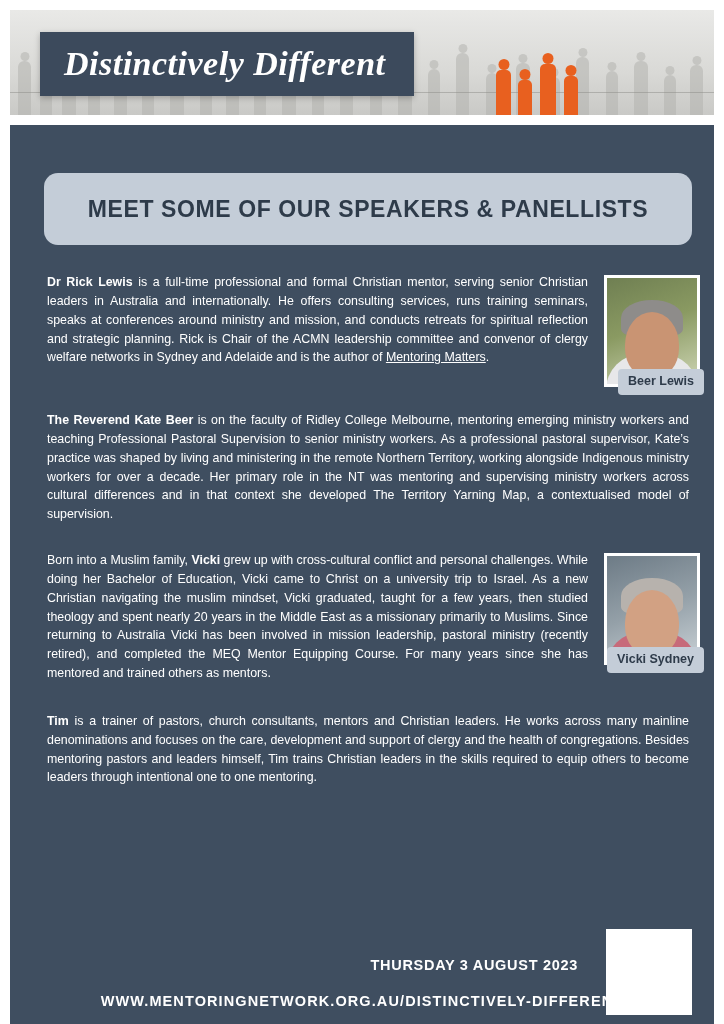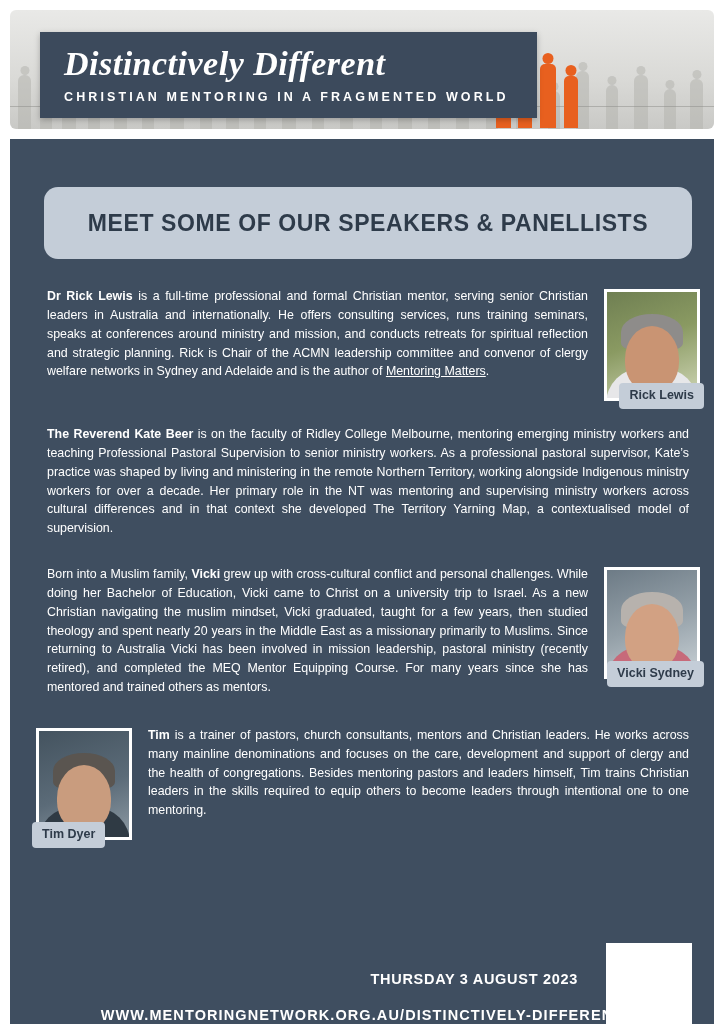--- a/index.html
+++ b/index.html
@@ -18,24 +18,23 @@
     width: 724px;
     height: 1024px;
     background: #ffffff;
     box-sizing: border-box;
     padding: 10px 10px 12px 10px;
   }
 
   
   .header {
     position: relative;
-    height: 119px;
+    height: 105px;
     background: linear-gradient(180deg, #e9e9e7 0%, #d9d9d6 60%, #c9c9c6 100%);
     overflow: hidden;
-    border-radius: 6px;
   }
   .header .crowd {
     position: absolute;
     inset: 0;
     opacity: 0.55;
   }
   .header .crowd span {
     position: absolute;
     bottom: 0;
     background: #b4b4b0;
@@ -310,38 +309,37 @@
 
     <div class="orange-figs">
       <div class="ofig" style="left:2px;  width:15px; height:58px;"></div>
       <div class="ofig" style="left:24px; width:14px; height:48px;"></div>
       <div class="ofig" style="left:46px; width:16px; height:64px;"></div>
       <div class="ofig" style="left:70px; width:14px; height:52px;"></div>
     </div>
 
     <div class="titlebox">
       <div class="title-main">Distinctively Different</div>
-      <div class="title-sub">CHRISTIAN MENTORING IN A FRAGMENTED WORLD</div>
     </div>
   </div>
 
   <div class="panel">
 
     <div class="banner">
       <h1>MEET SOME OF OUR SPEAKERS &amp; PANELLISTS</h1>
     </div>
 
     <div class="bio">
       <div class="figure-right figwrap right">
         <div class="photo" style="background:linear-gradient(160deg,#6f7f52 0%,#8a9a62 45%,#cfd6b6 100%);">
           <div class="body" style="background:#e7e7e9;"></div>
           <div class="hair" style="background:#8e8c8a;"></div>
           <div class="face" style="background:#c99473;"></div>
         </div>
-        <div class="namechip">Rick Lewis</div>
+        <div class="namechip">Beer Lewis</div>
       </div>
       <p>
         <b>Dr Rick Lewis</b><span> is a full-time professional and formal Christian mentor, serving senior Christian leaders in Australia and internationally. He offers consulting services, runs training seminars, speaks at conferences around ministry and mission, and conducts retreats for spiritual reflection and strategic planning. Rick is Chair of the ACMN leadership committee and convenor of clergy welfare networks in Sydney and Adelaide and is the author of </span><u>Mentoring Matters</u><span>.</span>
       </p>
       <div class="clear"></div>
     </div>
 
     <div class="bio" style="margin-top:18px;">
       <p>
         <b>The Reverend Kate Beer</b><span> is on the faculty of Ridley College Melbourne, mentoring emerging ministry workers and teaching Professional Pastoral Supervision to senior ministry workers. As a professional pastoral supervisor, Kate’s practice was shaped by living and ministering in the remote Northern Territory, working alongside Indigenous ministry workers for over a decade. Her primary role in the NT was mentoring and supervising ministry workers across cultural differences and in that context she developed The Territory Yarning Map, a contextualised model of supervision.</span>
@@ -358,28 +356,20 @@
         </div>
         <div class="namechip">Vicki Sydney</div>
       </div>
       <p>
         <span>Born into a Muslim family, </span><b>Vicki</b><span> grew up with cross-cultural conflict and personal challenges. While doing her Bachelor of Education, Vicki came to Christ on a university trip to Israel. As a new Christian navigating the muslim mindset, Vicki graduated, taught for a few years, then studied theology and spent nearly 20 years in the Middle East as a missionary primarily to Muslims. Since returning to Australia Vicki has been involved in mission leadership, pastoral ministry (recently retired), and completed the MEQ Mentor Equipping Course. For many years since she has mentored and trained others as mentors.</span>
       </p>
       <div class="clear"></div>
     </div>
 
     <div class="bio" style="margin-top:18px;">
-      <div class="figure-left figwrap">
-        <div class="photo" style="background:linear-gradient(160deg,#44535f 0%,#5b6b78 55%,#8c99a3 100%);">
-          <div class="body" style="background:#2f3a44;"></div>
-          <div class="hair" style="background:#5a5550;"></div>
-          <div class="face" style="background:#c99c7e;"></div>
-        </div>
-        <div class="namechip">Tim Dyer</div>
-      </div>
       <p>
         <b>Tim</b><span> is a trainer of pastors, church consultants, mentors and Christian leaders. He works across many mainline denominations and focuses on the care, development and support of clergy and the health of congregations. Besides mentoring pastors and leaders himself, Tim trains Christian leaders in the skills required to equip others to become leaders through intentional one to one mentoring.</span>
       </p>
       <div class="clear"></div>
     </div>
 
     <div class="footer">
       <div class="date">THURSDAY 3 AUGUST 2023</div>
       <div class="url">WWW.MENTORINGNETWORK.ORG.AU/DISTINCTIVELY-DIFFERENT</div>
       <div class="qr">

